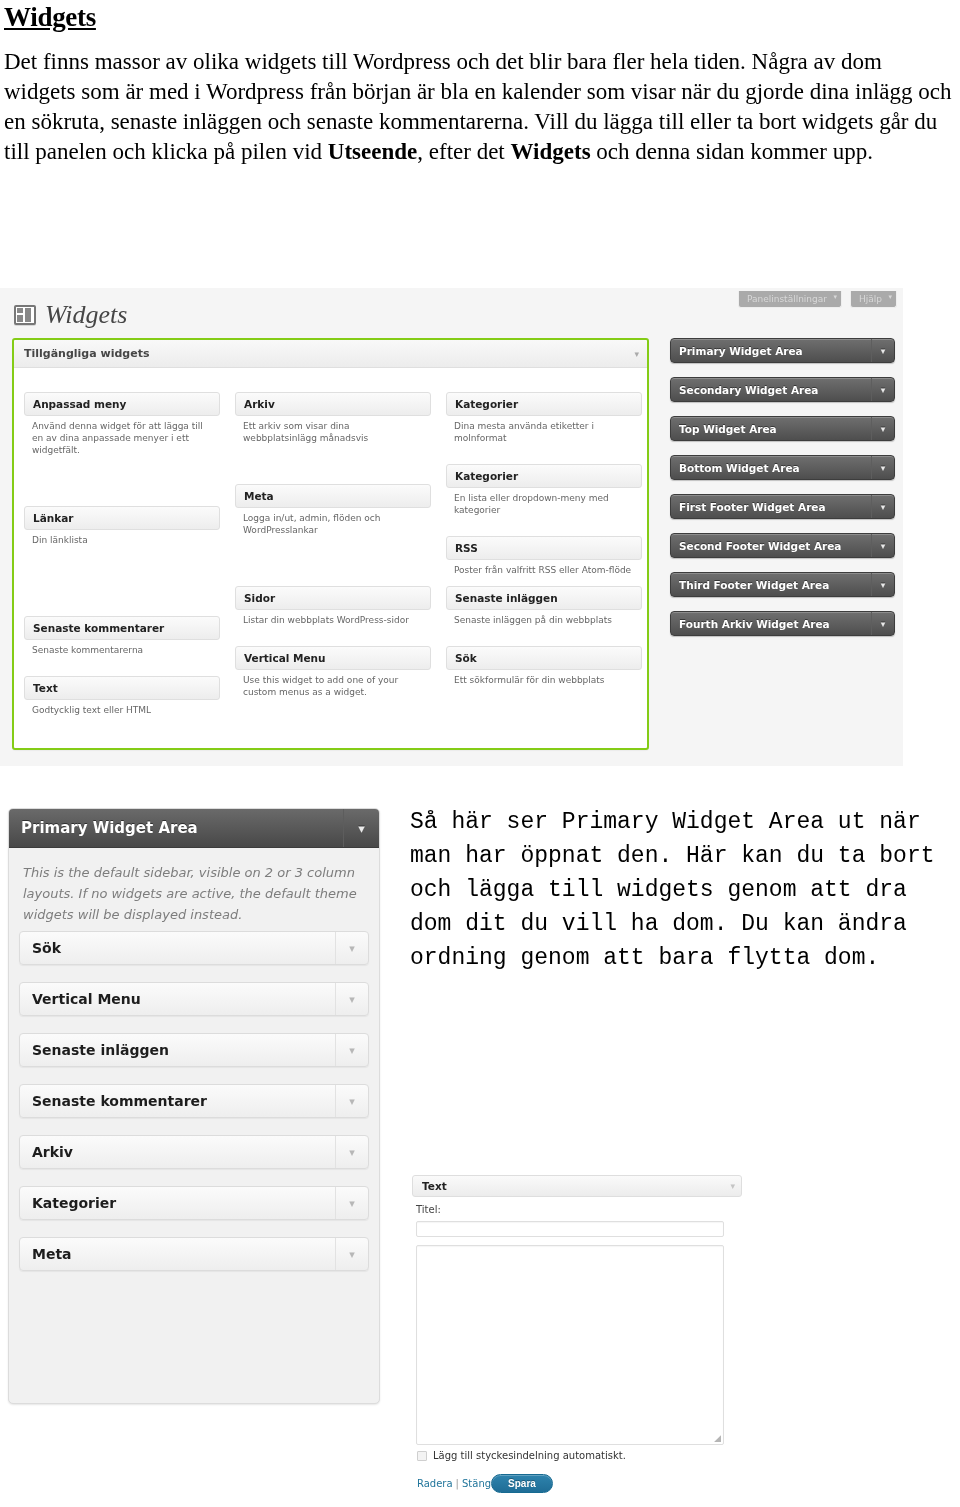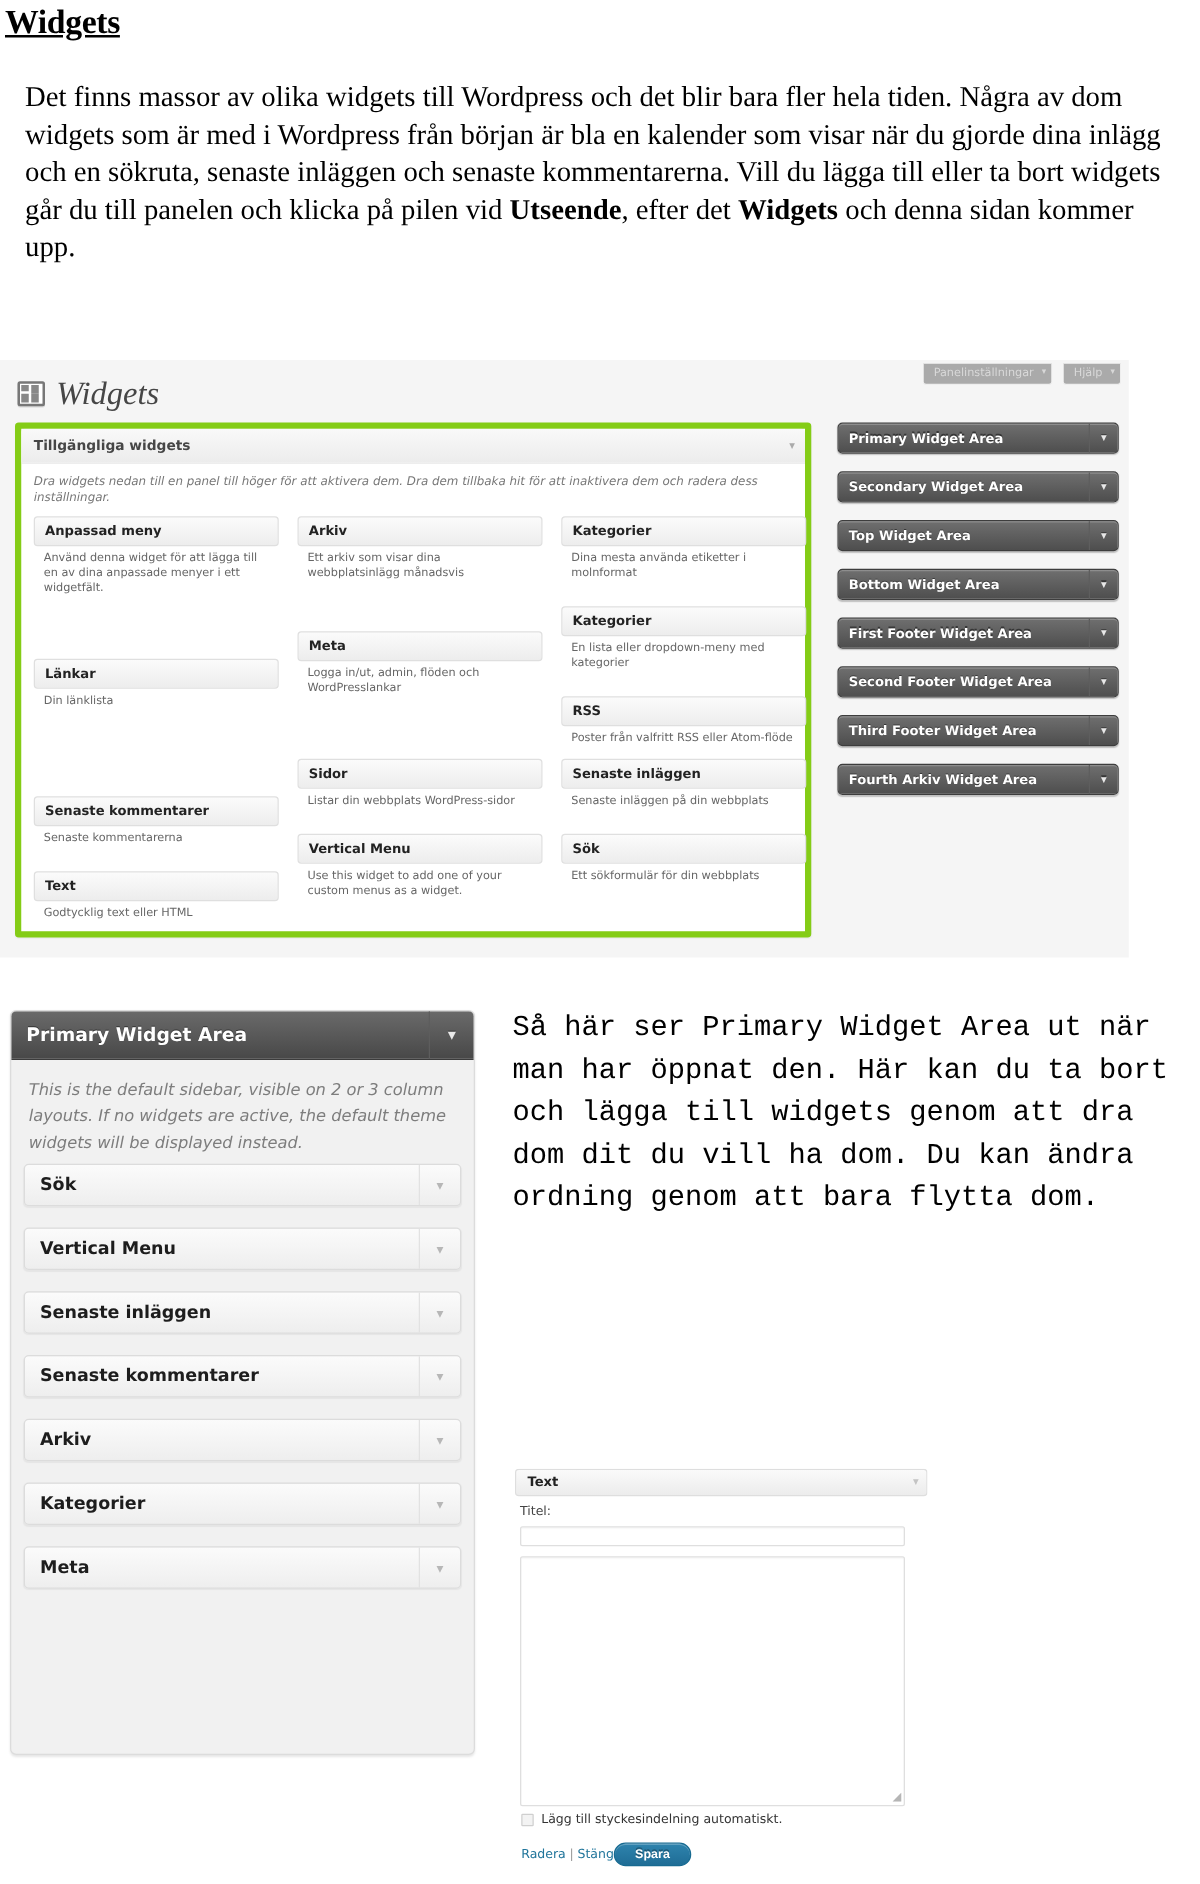--- a/index.html
+++ b/index.html
@@ -19,21 +19,21 @@
     font-weight:bold;
     font-size:27px;
     text-decoration:underline;
     margin:0;
     padding:2px 0 0 4px;
     letter-spacing:-0.3px;
   }
   .doc-para {
     font-size:23px;
     line-height:30px;
-    margin:16px;
+    margin:0;
     padding:14px 6px 0 4px;
     text-align:left;
   }
   .doc-para b { font-weight:bold; }
 
   
   .shot1 {
     position:absolute;
     left:0px; top:288px;
     width:903px; height:478px;
@@ -82,21 +82,21 @@
     position:relative;
   }
   .wp-tab:after {
     content:"▾"; position:absolute; right:4px; top:2px; font-size:7px;
   }
 
   .avail-box {
     position:absolute; left:12px; top:50px;
     width:637px; height:412px;
     background:#fff;
-    border:5px solid #84cc16;
+    border:2px solid #84cc16;
     border-radius:3px;
     box-shadow:0 1px 1px rgba(0,0,0,.04);
   }
   .avail-head {
     height:28px;
     background:linear-gradient(#f9f9f9,#ececec);
     border-bottom:1px solid #dfdfdf;
     border-radius:3px 3px 0 0;
     display:flex; align-items:center;
     padding:0 10px;
@@ -112,20 +112,21 @@
     font-size:9.5px; line-height:13px;
     font-style:italic; color:#777;
   }
   .wgrid {
     position:relative;
     padding:4px 8px 0 8px;
   }
   .wcol {
     position:absolute;
     width:196px;
+    margin-top:20px;
   }
   .wcol.c1 { left:10px; }
   .wcol.c2 { left:221px; }
   .wcol.c3 { left:432px; }
   .witem { margin-bottom:10px; }
   .witem-title {
     background:linear-gradient(#fbfbfb,#ededed);
     border:1px solid #dfdfdf;
     border-radius:3px;
     font-size:10.5px; font-weight:bold; color:#222;
@@ -329,21 +330,20 @@
   <div class="wp-head">
     <span class="wp-icon"></span>
     <span class="wp-title">Widgets</span>
   </div>
 
   <div class="avail-box">
     <div class="avail-head">
       <span>Tillgängliga widgets</span>
       <span class="chev">▾</span>
     </div>
-    <div class="avail-desc">Dra widgets nedan till en panel till höger för att aktivera dem. Dra dem tillbaka hit för att inaktivera dem och radera dess inställningar.</div>
     <div class="wgrid">
 
       <div class="wcol c1">
         <div class="witem">
           <div class="witem-title">Anpassad meny</div>
           <div class="witem-desc">Använd denna widget för att lägga till en av dina anpassade menyer i ett widgetfält.</div>
         </div>
         <div class="wspacer"></div>
         <div class="wspacer"></div>
         <div class="wspacer"></div>

